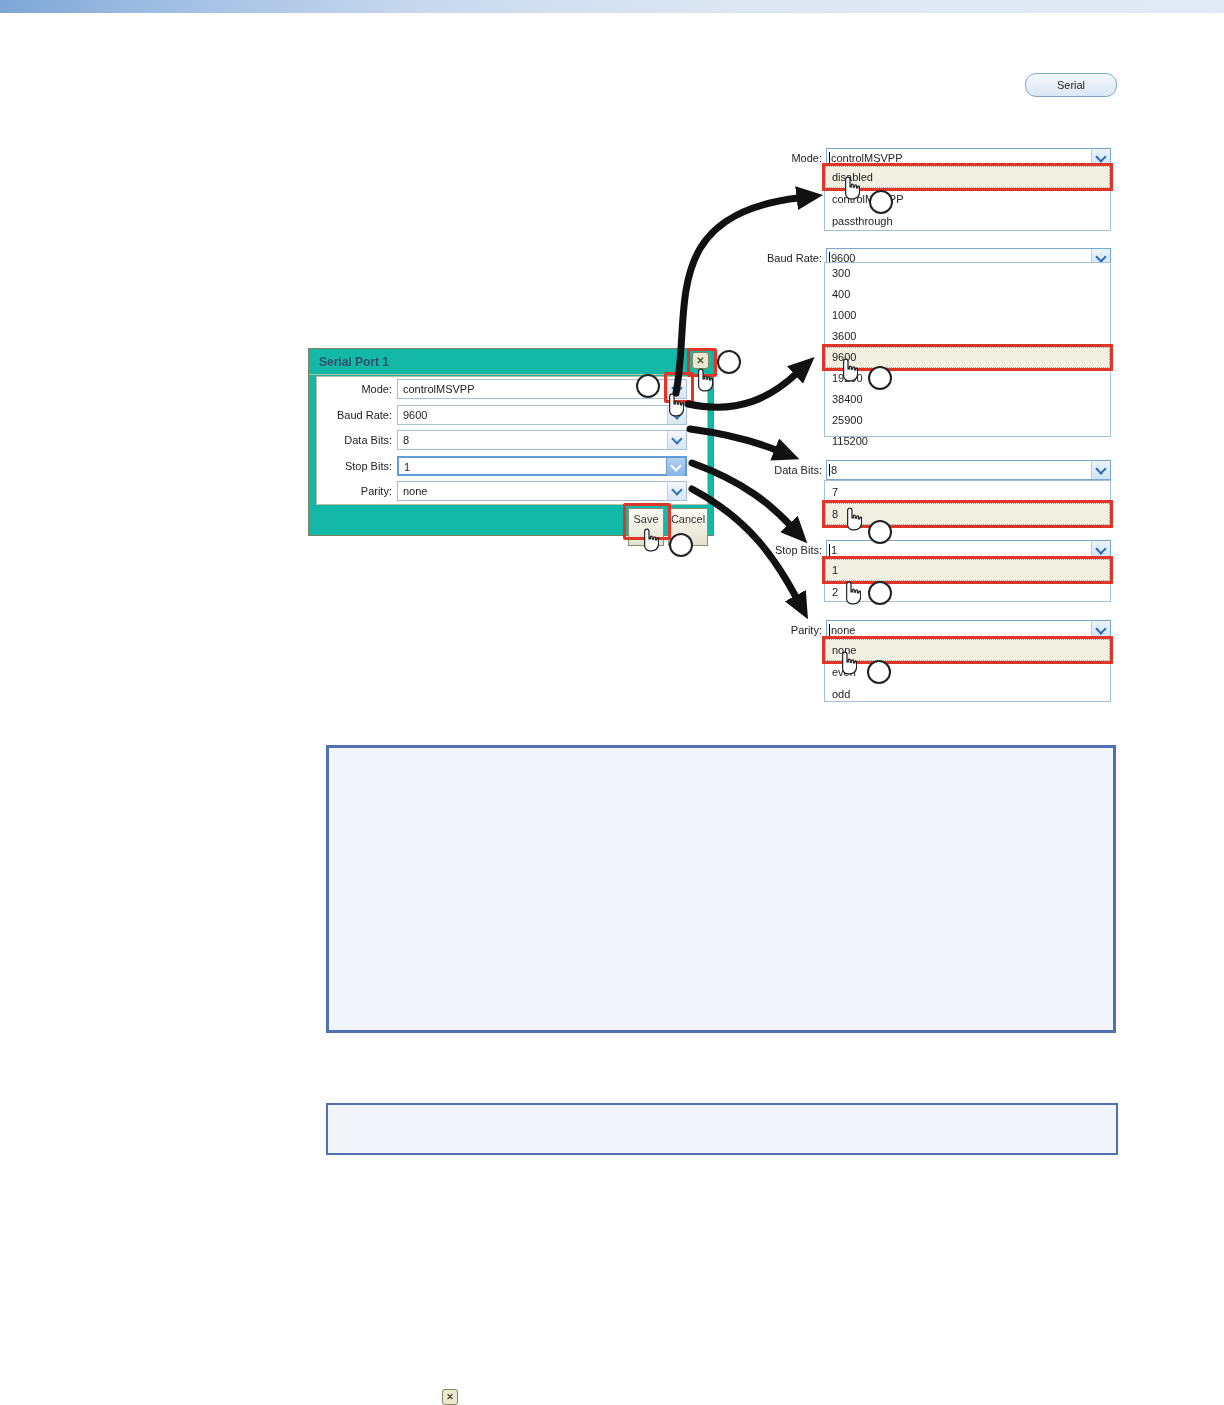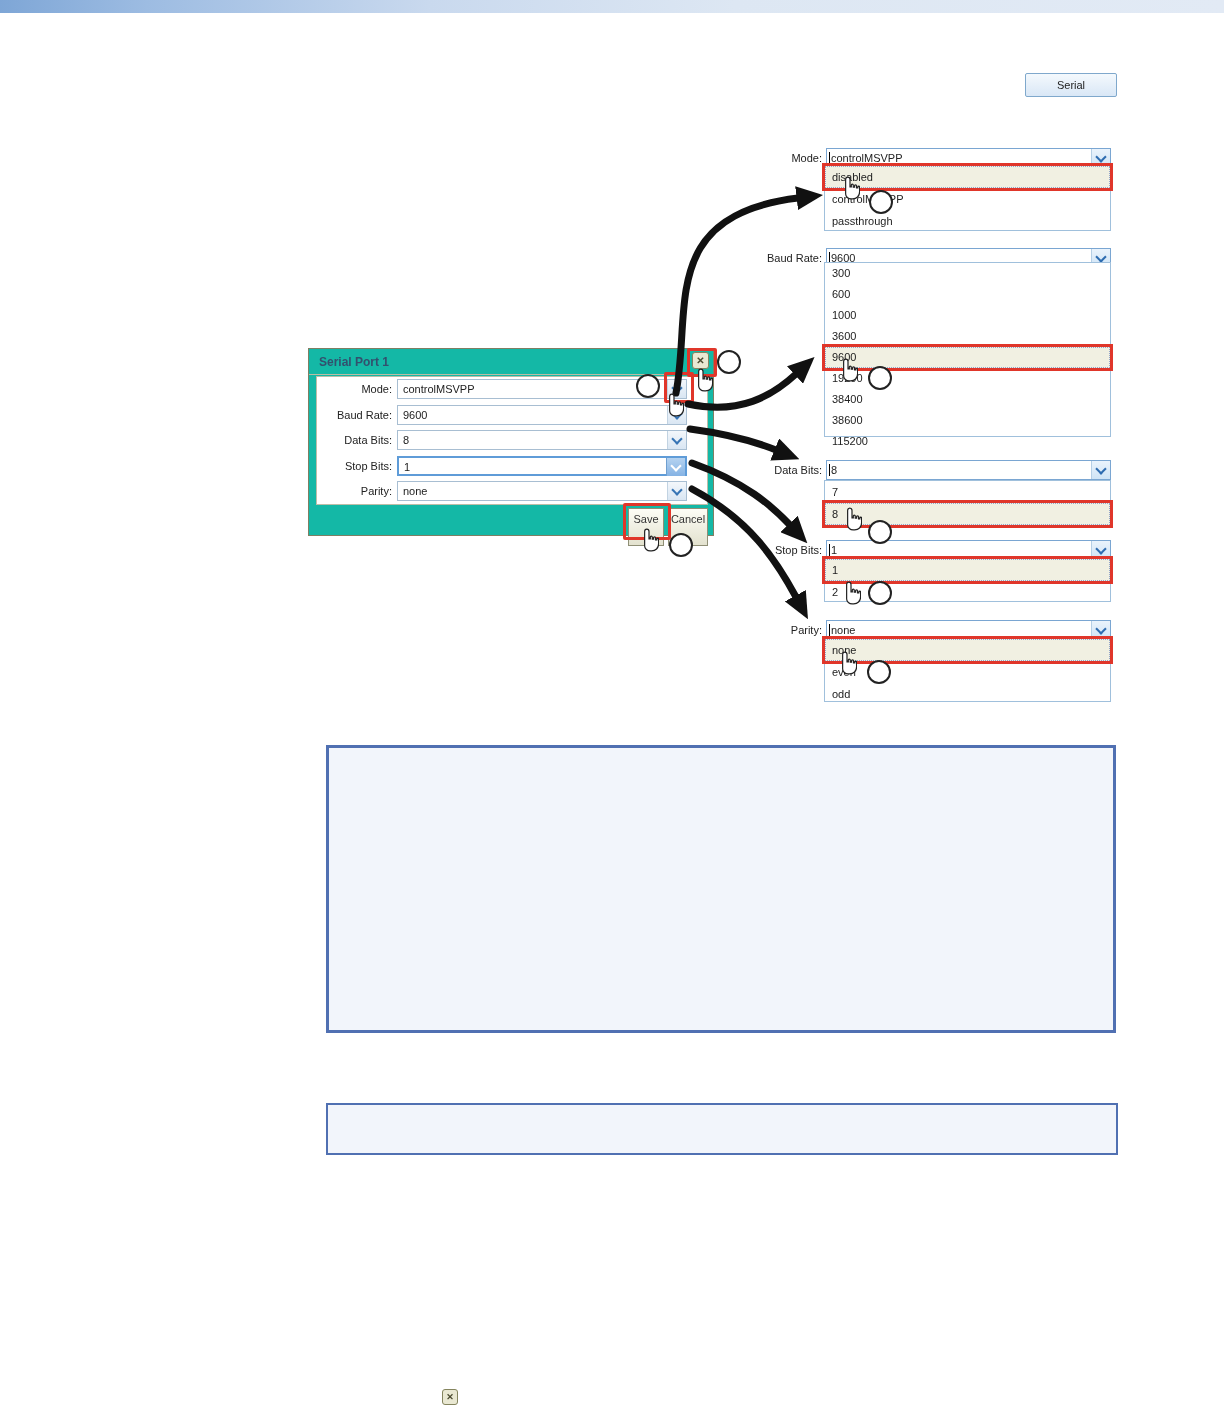--- a/index.html
+++ b/index.html
@@ -5,21 +5,21 @@
   html,body{margin:0;padding:0;background:#fff;}
   .page{position:relative;width:1224px;height:1405px;background:#fff;overflow:hidden;
         font-family:"Liberation Sans",sans-serif;font-size:11px;color:#222;}
 
   
   .topbar{position:absolute;left:0;top:0;width:1224px;height:13px;
     background:linear-gradient(to right,#7ea6d6 0%,#9dbce2 12%,#c9d9ee 35%,#dde7f3 60%,#e2eaf5 100%);}
 
   
   .serial-btn{position:absolute;left:1025px;top:73px;width:92px;height:24px;
-    background:linear-gradient(#f4f9fd,#d9e7f6);border:1px solid #7fa8cc;border-radius:2px;
+    background:linear-gradient(#f4f9fd,#d9e7f6);border:1px solid #7fa8cc;border-radius:11px;
     color:#222;font-size:11px;text-align:center;line-height:22px;box-sizing:border-box;}
 
   
   .ddp{position:absolute;left:710px;width:404px;}
   .dd-label{position:absolute;left:0;top:4px;width:112px;text-align:right;color:#222;}
   .dd-combo{position:absolute;left:116px;top:0;width:285px;height:20px;background:#fff;
     border:1px solid #7aa6d2;box-sizing:border-box;}
   .dd-combo .val{position:absolute;left:4px;top:3px;white-space:nowrap;}
   .caret{position:absolute;left:2px;top:3px;width:1px;height:12px;background:#000;}
   .dd-btn{position:absolute;right:0;top:0;width:18px;height:18px;
@@ -102,27 +102,27 @@
     <div class="dd-label">Baud Rate:</div>
     <div class="dd-combo">
       <span class="caret"></span>
       <span class="val">9600</span>
       <span class="dd-btn">
           <i class="chev"></i>
         </span>
     </div>
     <div class="dd-list" style="top:14px;height:175px">
       <div class="opt">300</div>
-      <div class="opt">600</div>
+      <div class="opt">400</div>
       <div class="opt">1000</div>
       <div class="opt">3600</div>
       <div class="opt sel">9600</div>
       <div class="opt">19200</div>
       <div class="opt">38400</div>
-      <div class="opt">38600</div>
+      <div class="opt">25900</div>
       <div class="opt">115200</div>
     </div>
   </div>
 
   <div class="ddp" style="top:460px;height:70px">
     <div class="dd-label">Data Bits:</div>
     <div class="dd-combo">
       <span class="caret"></span>
       <span class="val">8</span>
       <span class="dd-btn">

